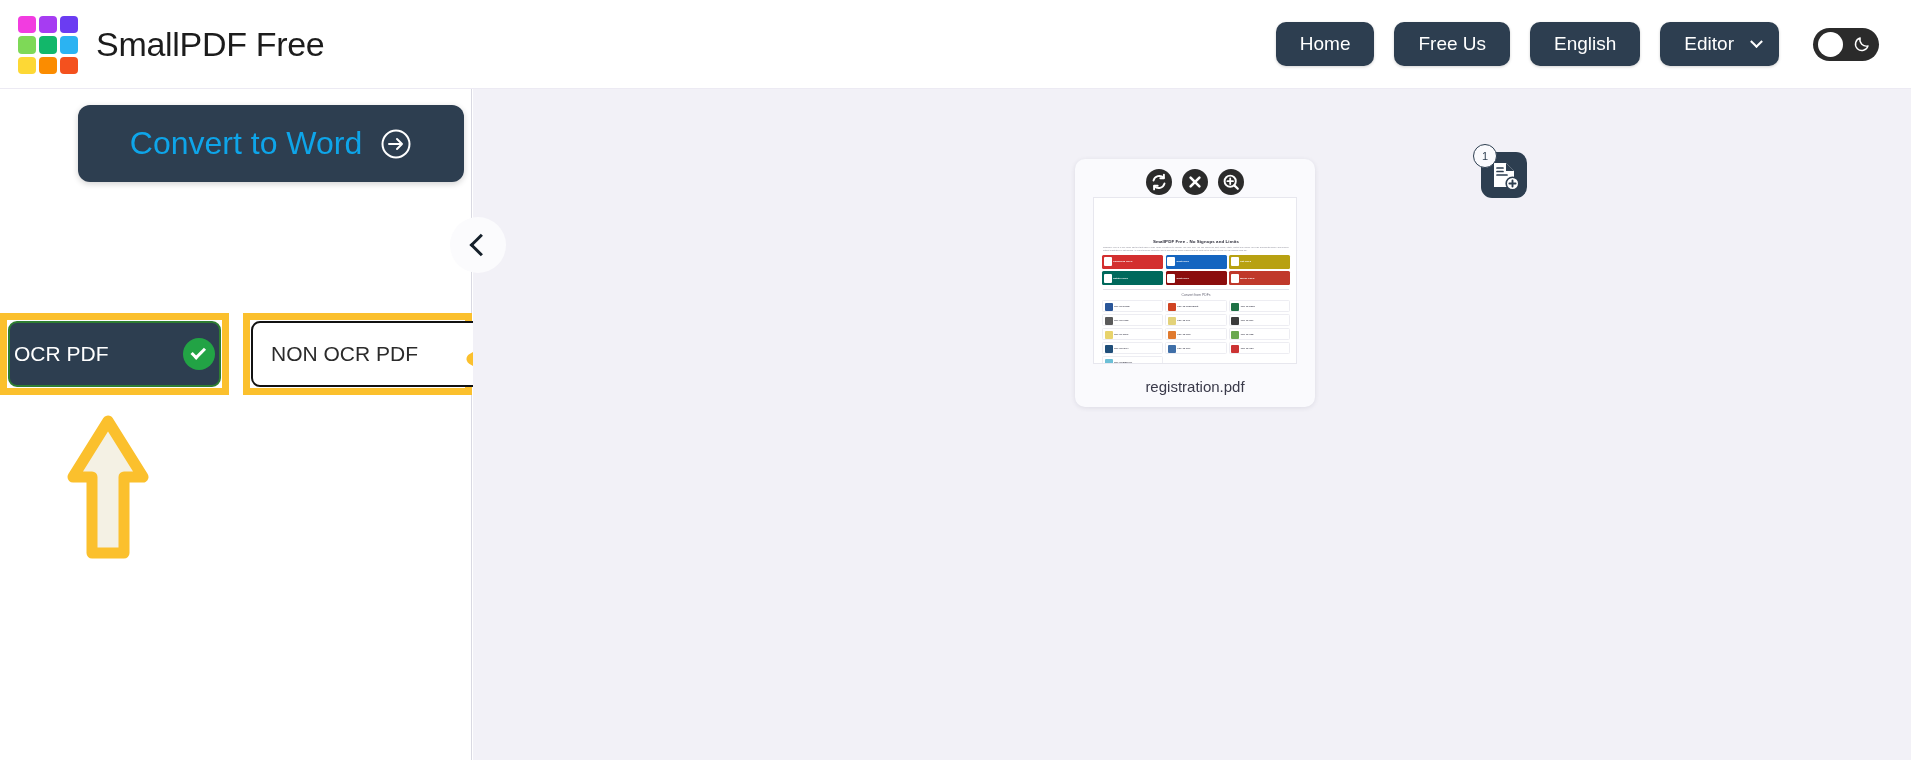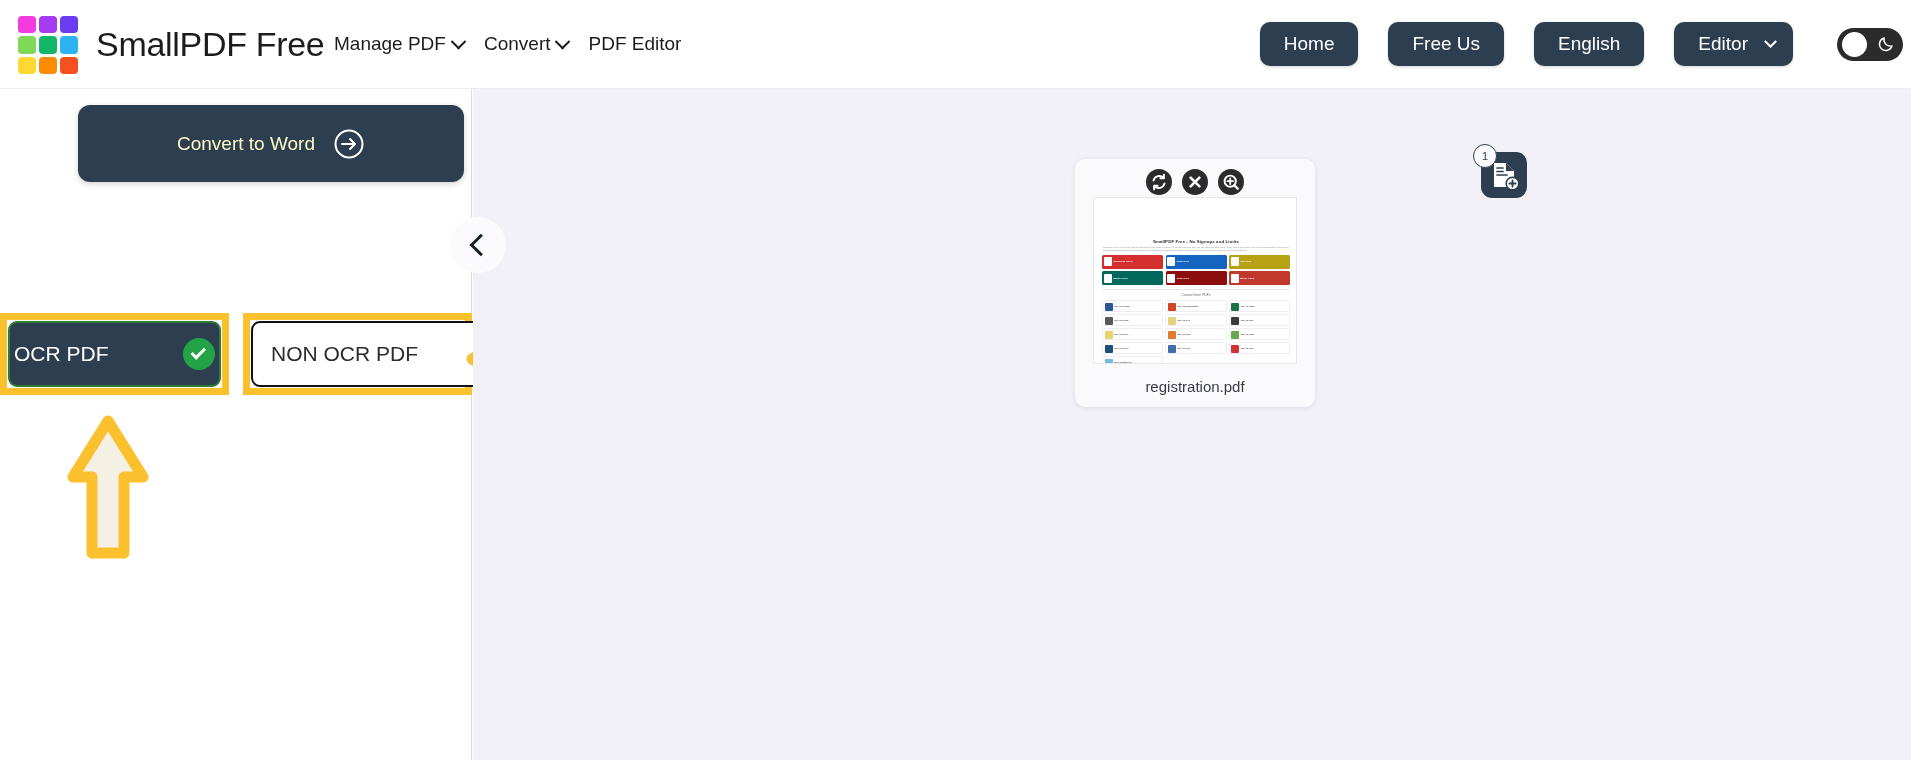--- a/index.html
+++ b/index.html
@@ -49,23 +49,23 @@
     cursor: pointer; white-space: nowrap;
   }
   .chev-down {
     width: 11px; height: 11px;
     border-right: 2px solid #1c1c1c;
     border-bottom: 2px solid #1c1c1c;
     transform: rotate(45deg) translate(-2px,-2px);
   }
 
   .nav-right {
-    position: absolute; right: 8px; top: 50%;
+    position: absolute; right: 32px; top: 50%;
     transform: translateY(-50%);
-    display: flex; align-items: center; gap: 30px;
+    display: flex; align-items: center; gap: 20px;
   }
   .pill {
     background: #2d3e50;
     color: #ffffff;
     font-size: 19px;
     border-radius: 10px;
     padding: 11px 24px;
     white-space: nowrap;
     border: none;
     font-family: inherit;
@@ -114,21 +114,21 @@
     position: absolute; left: 78px; top: 16px;
     width: 386px; height: 77px;
     background: #2d3e50;
     border-radius: 12px;
     display: flex; align-items: center; justify-content: center;
     gap: 18px;
     cursor: pointer;
     box-shadow: 0 2px 6px rgba(0,0,0,0.18);
   }
   .convert-banner-label {
-    color: #fef9c3; font-size: 19px; white-space: nowrap;
+    color: #0ea5e9; font-size: 32px; white-space: nowrap;
   }
   .arrow-circle-icon { width: 32px; height: 32px; flex: 0 0 auto; }
 
   .collapse-btn {
     position: absolute; left: 450px; top: 128px;
     width: 56px; height: 56px;
     background: #fbfbfd;
     border-radius: 50%;
     display: flex; align-items: center; justify-content: center;
     cursor: pointer;
@@ -296,33 +296,20 @@
       <span class="logo-cell" style="background: rgb(126, 217, 87);"></span>
       <span class="logo-cell" style="background: rgb(18, 183, 106);"></span>
       <span class="logo-cell" style="background: rgb(43, 179, 242);"></span>
       <span class="logo-cell" style="background: rgb(253, 216, 53);"></span>
       <span class="logo-cell" style="background: rgb(251, 140, 0);"></span>
       <span class="logo-cell" style="background: rgb(244, 81, 30);"></span>
     </div>
 
   <div class="brand">SmallPDF Free</div>
 
-  <div class="nav-main">
-    <div class="nav-item">
-      <span>Manage PDF</span>
-      <span class="chev-down"></span>
-    </div>
-    <div class="nav-item">
-      <span>Convert</span>
-      <span class="chev-down"></span>
-    </div>
-    <div class="nav-item">
-      <span>PDF Editor</span>
-    </div>
-  </div>
 
   <div class="nav-right">
     <button class="pill">Home</button>
     <button class="pill">Free Us</button>
     <button class="pill">English</button>
     <div class="pill lang">
       <span>Editor</span>
       <span class="chev-down-sm"></span>
     </div>
     <div class="toggle">

